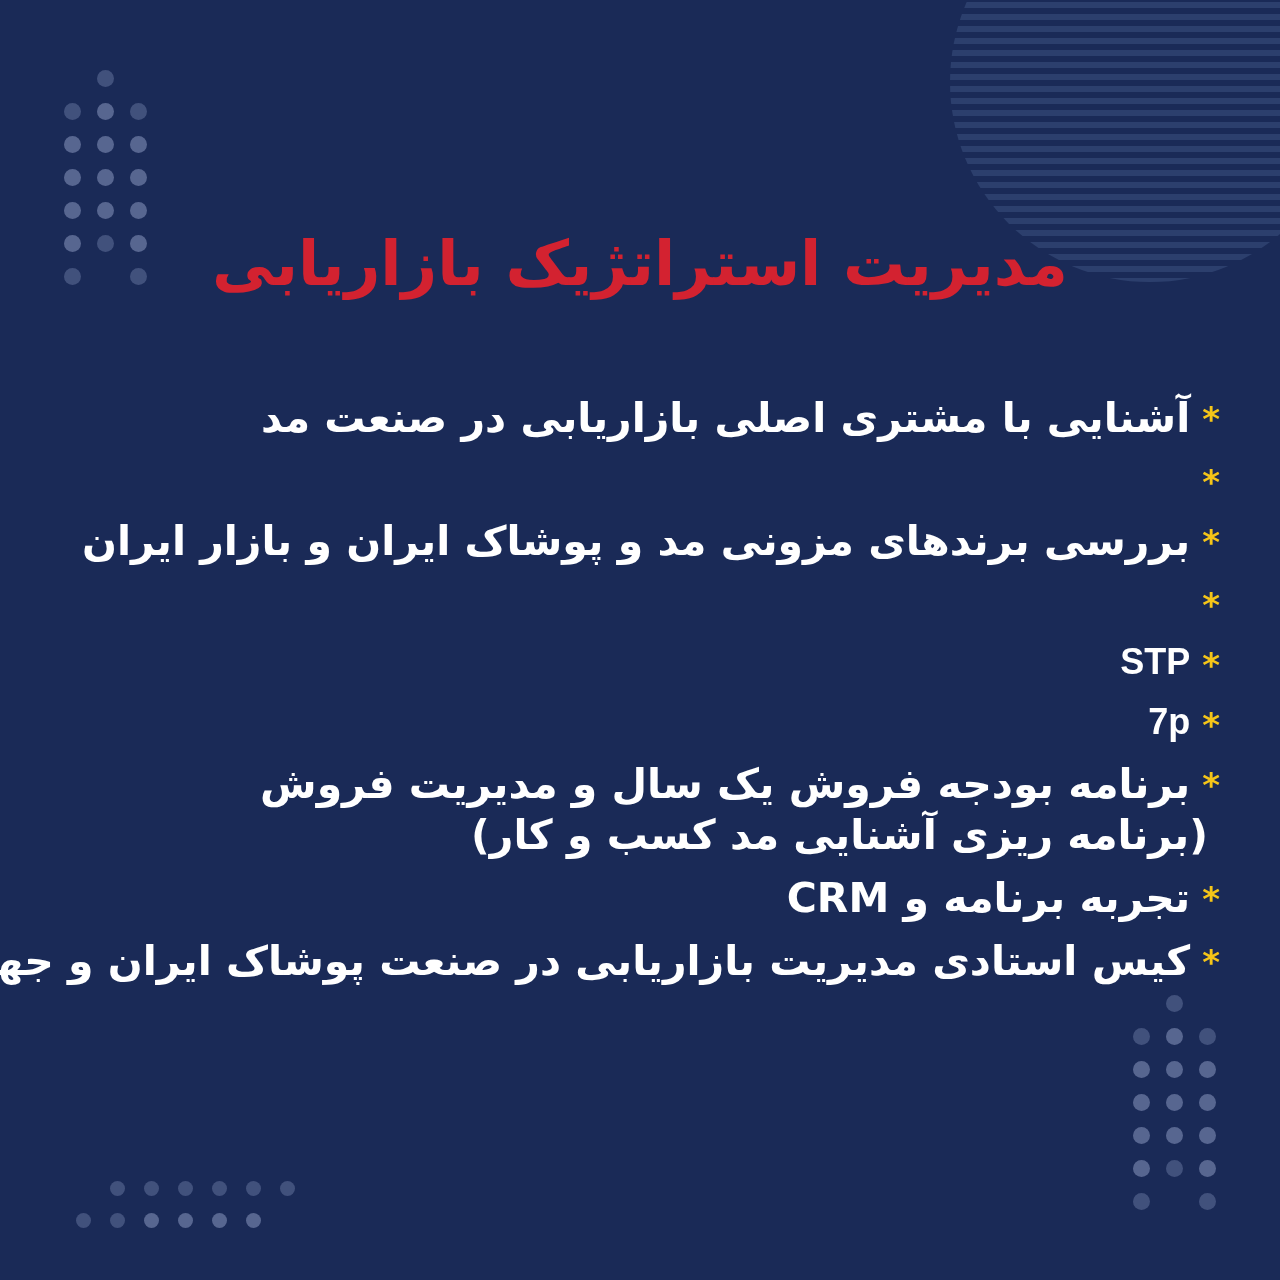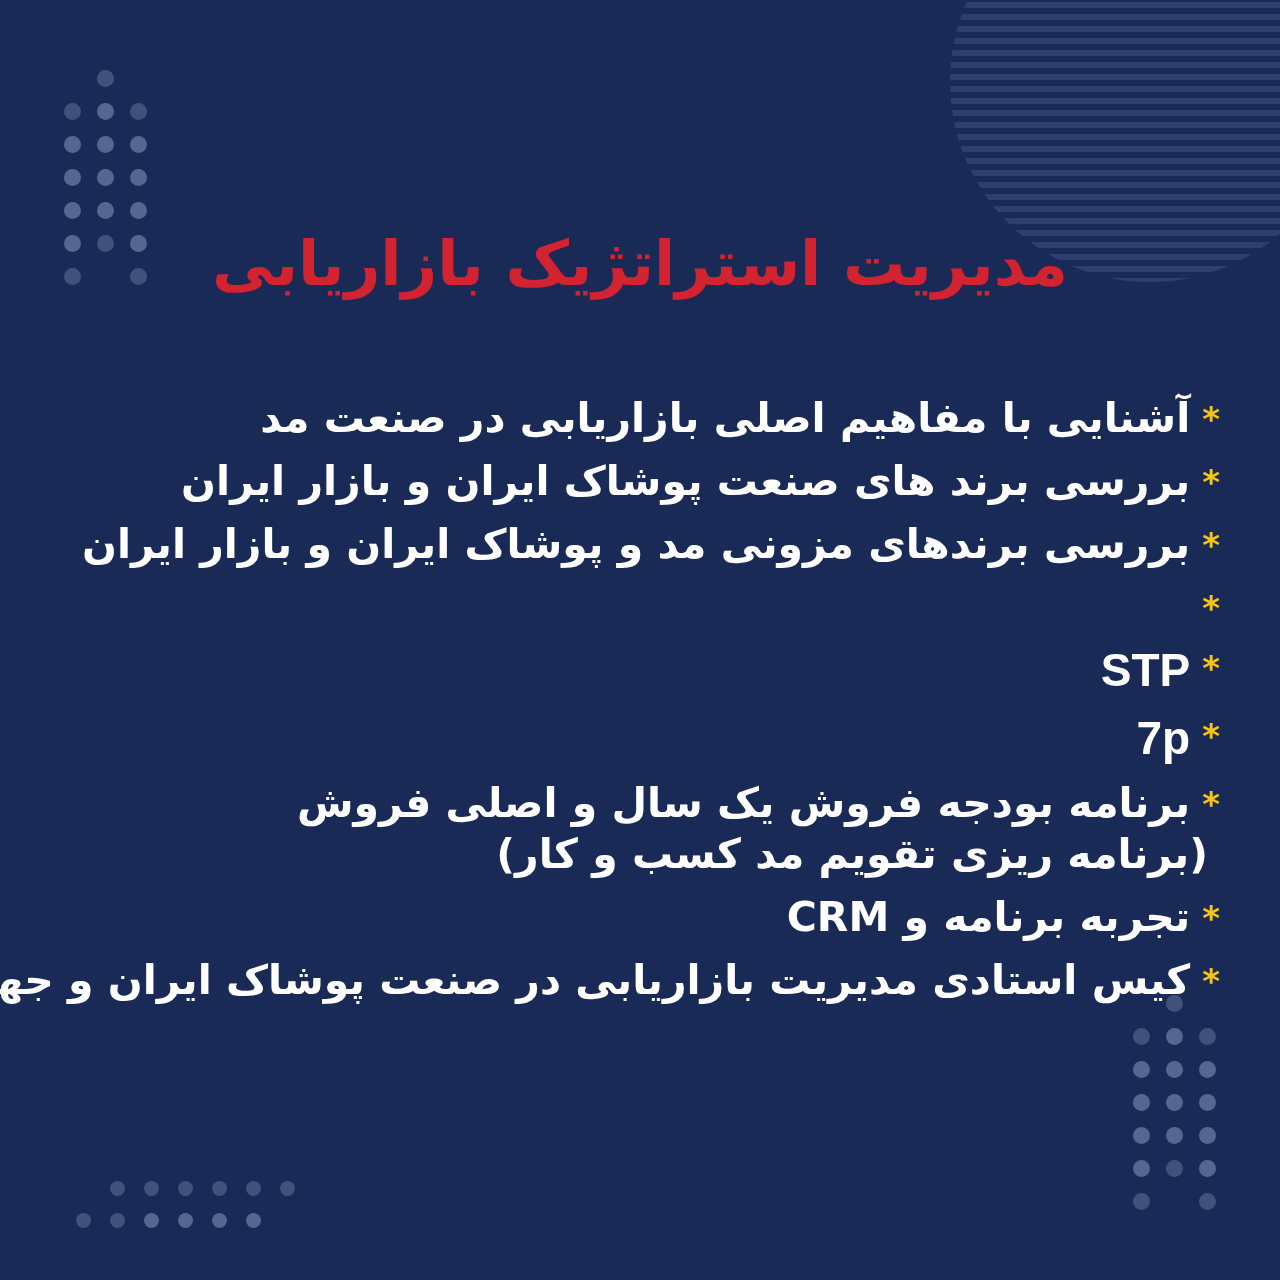--- a/index.html
+++ b/index.html
@@ -127,21 +127,21 @@
   .bullet-text {
     flex: 0 1 auto;
   }
 
   
   .bullet-row.continuation { margin-top: 10px; }
 
   
   .bullet-row.latin .bullet-text {
     font-family: "Liberation Sans", "DejaVu Sans", sans-serif;
-    font-size: 46px;
+    font-size: 36px;
     direction: ltr;
   }
 </style>
 </head>
 <body>
 
 <div id="slide">
 
   <div class="striped-circle"></div>
 
@@ -222,26 +222,25 @@
     <span class="dot dim"></span>
     <span class="dot dim"></span>
   </div>
 
   <div id="title">مدیریت استراتژیک بازاریابی</div>
 
   <div id="bullet-list">
 
     <div class="bullet-row">
       <span class="bullet-star">*</span>
-      <span class="bullet-text">آشنایی با مفاهیم اصلی بازاریابی در صنعت مد</span>
-    </div>
-
-    <div class="bullet-row">
-      <span class="bullet-star">*</span>
-      <span class="bullet-text">بررسی برند های صنعت پوشاک ایران و بازار ایران</span>
+      <span class="bullet-text">آشنایی با مشتری اصلی بازاریابی در صنعت مد</span>
+    </div>
+
+    <div class="bullet-row">
+      <span class="bullet-star">*</span>
     </div>
 
     <div class="bullet-row">
       <span class="bullet-star">*</span>
       <span class="bullet-text">بررسی برندهای مزونی مد و پوشاک ایران و بازار ایران</span>
     </div>
 
     <div class="bullet-row">
       <span class="bullet-star">*</span>
     </div>
@@ -251,26 +250,26 @@
       <span class="bullet-text">STP</span>
     </div>
 
     <div class="bullet-row latin">
       <span class="bullet-star">*</span>
       <span class="bullet-text">7p</span>
     </div>
 
     <div class="bullet-row">
       <span class="bullet-star">*</span>
-      <span class="bullet-text">برنامه بودجه فروش یک سال و اصلی فروش</span>
+      <span class="bullet-text">برنامه بودجه فروش یک سال و مدیریت فروش</span>
     </div>
 
     <div class="bullet-row continuation">
       <span class="bullet-star hidden"></span>
-      <span class="bullet-text">(برنامه ریزی تقویم مد کسب و کار)</span>
+      <span class="bullet-text">(برنامه ریزی آشنایی مد کسب و کار)</span>
     </div>
 
     <div class="bullet-row">
       <span class="bullet-star">*</span>
       <span class="bullet-text">تجربه برنامه و CRM</span>
     </div>
 
     <div class="bullet-row">
       <span class="bullet-star">*</span>
       <span class="bullet-text">کیس استادی مدیریت بازاریابی در صنعت پوشاک ایران و جهان</span>

